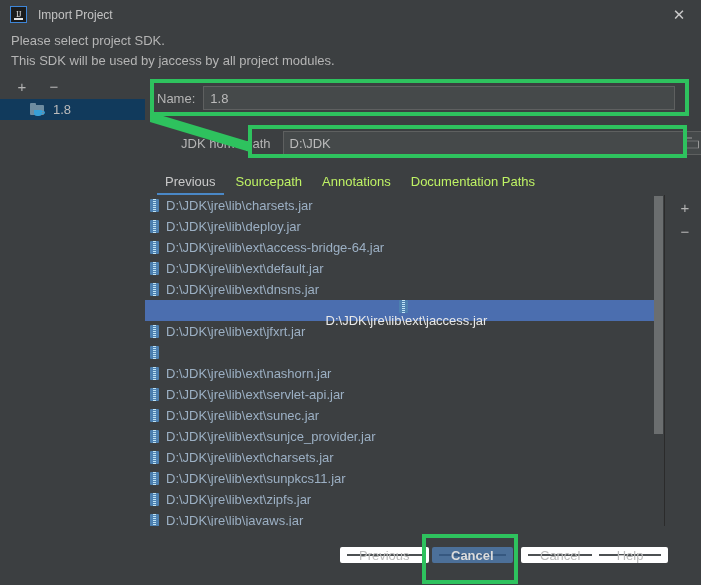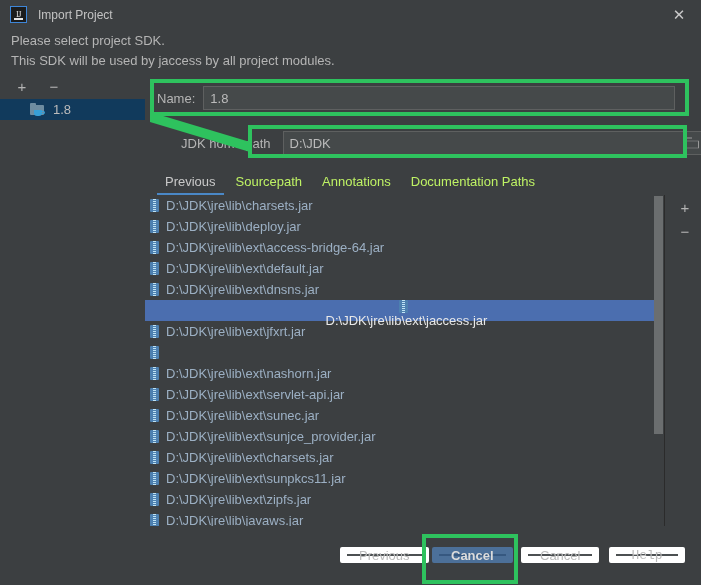--- a/index.html
+++ b/index.html
@@ -344,21 +344,21 @@
   }
   .btn.primary {
     background: #365880;
     border-color: #4c7099;
     color: #dcdcdc;
     font-weight: bold;
   }
   .btn.b-prev   { left: 340px; }
   .btn.b-finish { left: 432px; }
   .btn.b-cancel { left: 521px; }
-  .btn.b-help   { left: 609px; font-family: Liberation Mono, monospace; }
+  .btn.b-help   { left: 592px; }
 
   
   .anno {
     position: absolute;
     border: 4px solid #2ec25e;
     box-sizing: border-box;
     pointer-events: none;
     z-index: 50;
   }
   .anno-name   { left: 150px; top: 79px;  width: 539px; height: 37px; }

